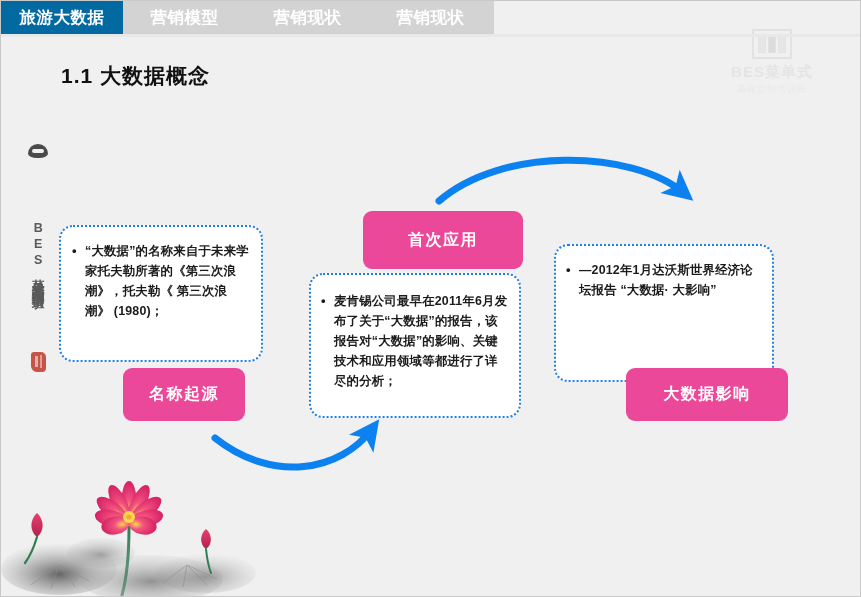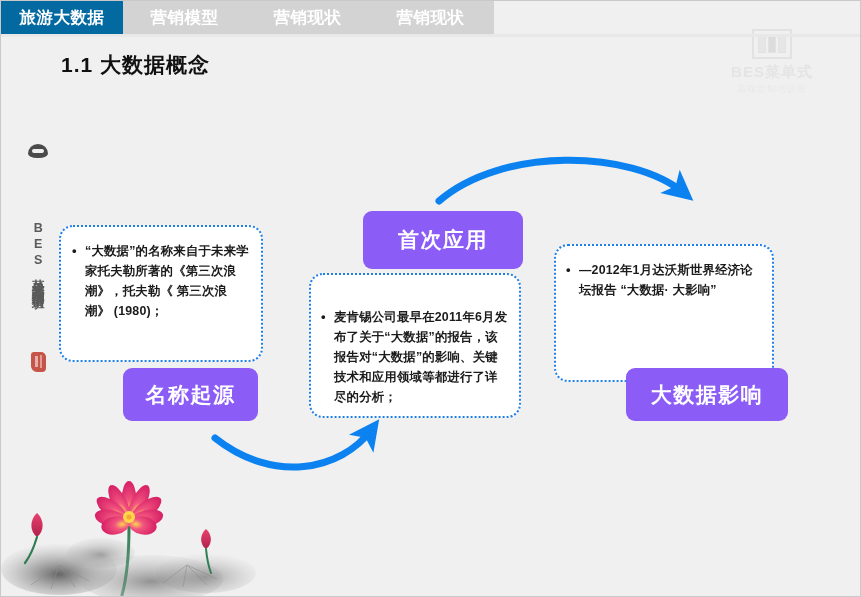--- a/index.html
+++ b/index.html
@@ -55,21 +55,21 @@
     width: 861px;
     height: 3px;
     background: #e8e8e8;
     z-index: 39;
   }
 
   
   #page-title {
     position: absolute;
     left: 60px;
-    top: 50px;
+    top: 61px;
     font-size: 21px;
     font-weight: bold;
     color: #111111;
     letter-spacing: 1px;
     z-index: 30;
   }
 
   
   #wm-right {
     position: absolute;
@@ -205,40 +205,40 @@
   }
   .info-box li::before {
     content: "•";
     position: absolute;
     left: 0; top: -1px;
     font-size: 13px;
     color: #1b1b1b;
   }
 
   #box-origin  { left: 58px;  top: 224px; width: 204px; height: 137px; padding: 14px 12px 0 11px; }
-  #box-first   { left: 308px; top: 272px; width: 212px; height: 145px; padding: 32px 10px 0 10px; }
+  #box-first   { left: 308px; top: 272px; width: 212px; height: 145px; padding: 16px 10px 0 10px; }
   #box-impact  { left: 553px; top: 243px; width: 220px; height: 138px; padding: 14px 12px 0 10px; }
 
   
   .chip {
     position: absolute;
-    background: #8b5cf6;
+    background: #ec4899;
     border-radius: 9px;
     color: #ffffff;
-    font-size: 21px;
+    font-size: 16px;
     font-weight: bold;
     letter-spacing: 1.5px;
     display: flex;
     align-items: center;
     justify-content: center;
     z-index: 25;
     user-select: none;
     white-space: nowrap;
   }
-  #chip-origin { left: 122px; top: 367px; width: 135px; height: 53px; text-align: center; }
+  #chip-origin { left: 122px; top: 367px; width: 122px; height: 53px; text-align: center; }
   #chip-first  { left: 362px; top: 210px; width: 160px; height: 58px; }
   #chip-impact { left: 625px; top: 367px; width: 162px; height: 53px; }
 
   
   #lotus {
     position: absolute;
     left: 0;
     bottom: 0;
     width: 270px;
     height: 135px;

